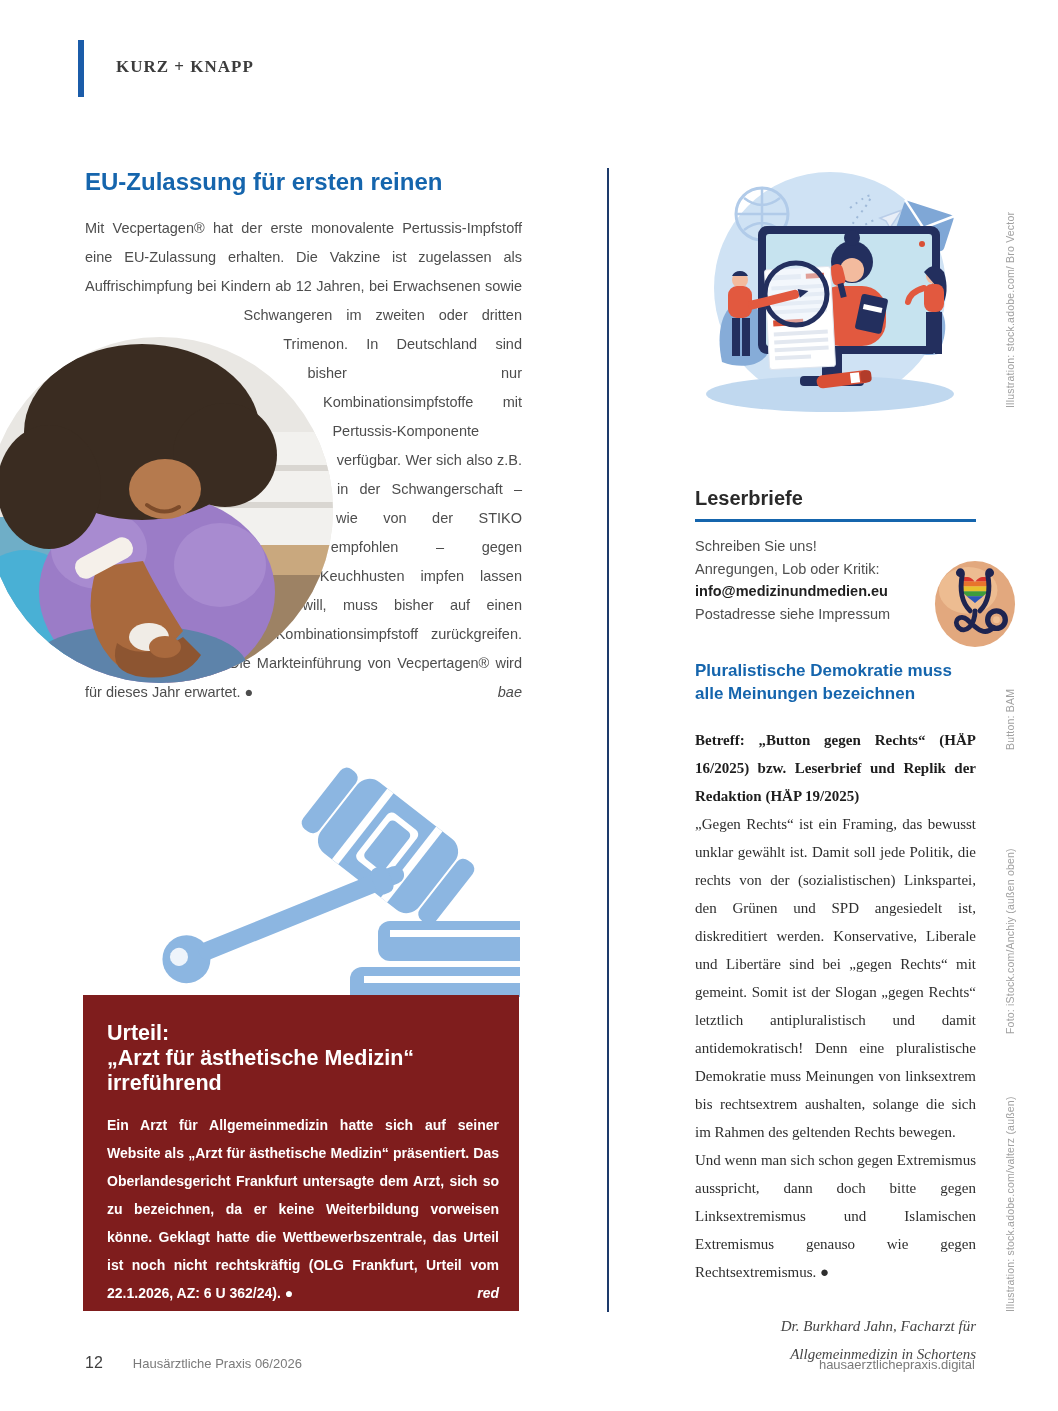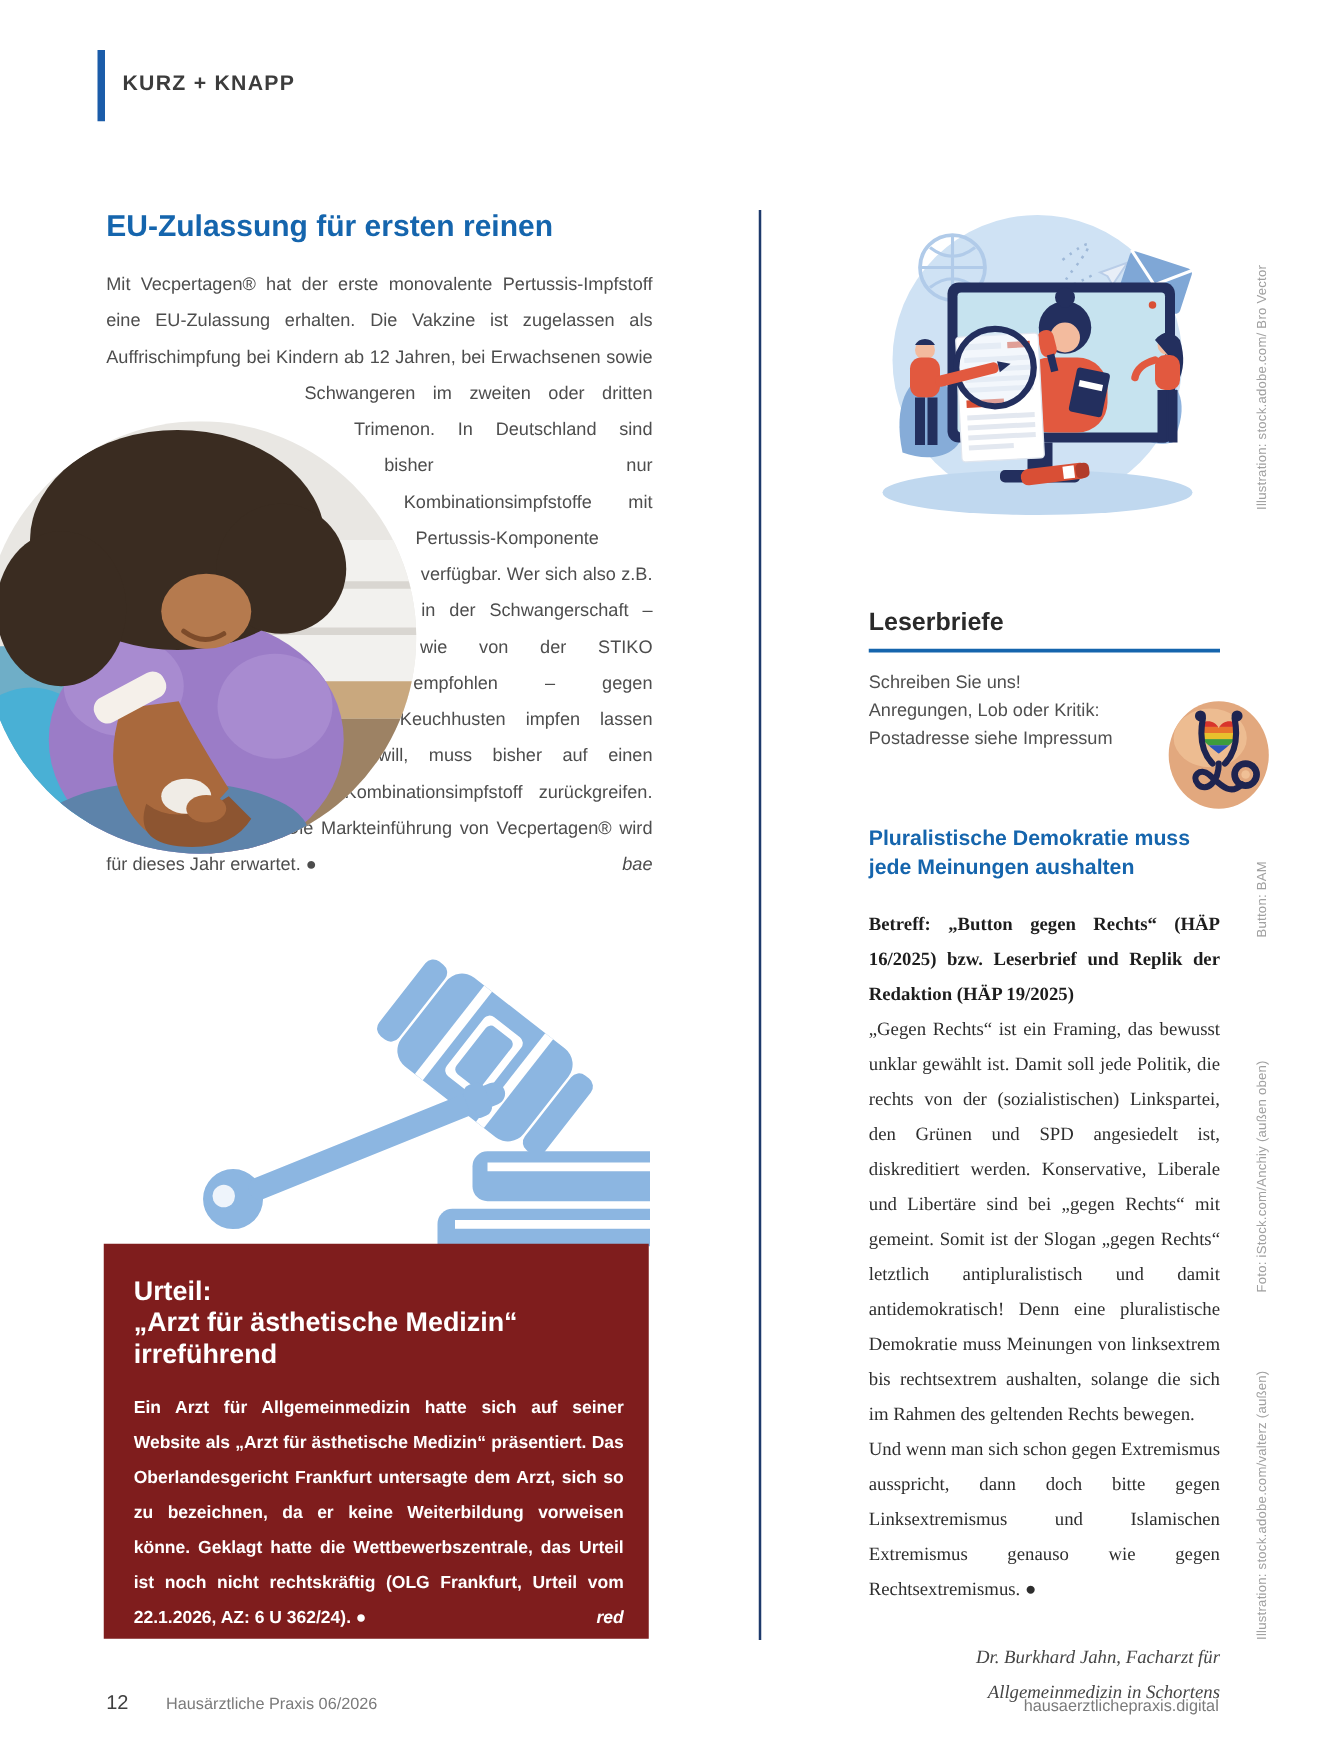--- a/index.html
+++ b/index.html
@@ -1,21 +1,21 @@
 <!DOCTYPE html>
 <html lang="de"><head>
 <meta charset="utf-8">
 <style>
   html,body{margin:0;padding:0;background:#ffffff;}
   .page{position:relative;width:1058px;height:1411px;background:#ffffff;overflow:hidden;
         font-family:"Liberation Sans", sans-serif;}
 
   
   .accent-bar{position:absolute;left:78px;top:40px;width:6px;height:57px;background:#1b5ca9;}
-  .kicker{position:absolute;left:98px;top:57px;font-size:17px;font-weight:bold;color:#3c3c3c;letter-spacing:1px;}
+  .kicker{position:absolute;left:116px;top:57px;font-size:17px;font-weight:bold;color:#3c3c3c;letter-spacing:1px;font-family:Liberation Serif, serif;}
 
   
   .article-left{position:absolute;left:85px;top:168px;width:437px;}
   .article-left .title{font-size:24px;line-height:27px;font-weight:bold;color:#1565ad;}
   .article-left .body{margin:19px 0 0 0;font-size:14.5px;line-height:29px;color:#4d4d4d;
                       text-align:justify;hyphens:auto;-webkit-hyphens:auto;}
   .wrap-shim{float:left;width:255px;height:450px;shape-outside:circle(177px at 75px 272px);}
   .byline{float:right;font-style:italic;color:#4d4d4d;}
 
   .photo{position:absolute;left:-13px;top:337px;width:346px;height:346px;}
@@ -221,20 +221,21 @@
       <rect x="44" y="0.5" width="11" height="12" rx="4" fill="#b23c2a"></rect>
     </g>
   </svg>
 
   <div class="leserbriefe">
     <h2>Leserbriefe</h2>
     <div class="heading-rule"></div>
     <div class="contact">
       <div>Schreiben Sie uns!</div>
       <div>Anregungen, Lob oder Kritik:</div>
+      <div class="email">info@medizinundmedien.eu</div>
       <div>Postadresse siehe Impressum</div>
     </div>
   </div>
 
   <svg class="pin" viewBox="0 0 86 92">
     <defs>
       <clipPath id="heartclip">
           <path d="M43 24 c-3 -7 -14 -8 -16 0 c-2 7 6 13 16 21 c10 -8 18 -14 16 -21 c-2 -8 -13 -7 -16 0 z"></path>
         </clipPath>
     </defs>
@@ -254,21 +255,21 @@
     </g>
     <circle cx="28" cy="14" r="4.5" fill="#1e2450"></circle>
     <circle cx="58" cy="14" r="4.5" fill="#1e2450"></circle>
     <circle cx="65" cy="62" r="9" fill="none" stroke="#1e2450" stroke-width="5.5"></circle>
     <circle cx="65" cy="62" r="3.5" fill="#f0c096"></circle>
   </svg>
 
   <div class="letter">
     <div class="title">
       <div>Pluralistische Demokratie muss</div>
-      <div>jede Meinungen aushalten</div>
+      <div>alle Meinungen bezeichnen</div>
     </div>
     <p class="serif subject">Betreff: „Button gegen Rechts“ (HÄP 16/2025) bzw. Leserbrief und Replik der Redaktion (HÄP 19/2025)</p>
     <p class="serif">„Gegen Rechts“ ist ein Framing, das bewusst unklar gewählt ist. Damit soll jede Politik, die rechts von der (sozialistischen) Linkspartei, den Grünen und SPD angesiedelt ist, diskreditiert werden. Konservative, Liberale und Libertäre sind bei „gegen Rechts“ mit gemeint. Somit ist der Slogan „gegen Rechts“ letztlich antipluralistisch und damit antidemokratisch! Denn eine pluralistische Demokratie muss Meinungen von linksextrem bis rechtsextrem aushalten, solange die sich im Rahmen des geltenden Rechts bewegen.</p>
     <p class="serif">Und wenn man sich schon gegen Extremismus ausspricht, dann doch bitte gegen Linksextremismus und Islamischen Extremismus genauso wie gegen Rechtsextremismus. ●</p>
     <div class="signature">Dr. Burkhard Jahn, Facharzt für Allgemeinmedizin in Schortens</div>
   </div>
 
   <div class="credit credit-1">Illustration: stock.adobe.com/ Bro Vector</div>
   <div class="credit credit-2">Button: BAM</div>
   <div class="credit credit-3">Foto: iStock.com/Anchiy (außen oben)</div>

